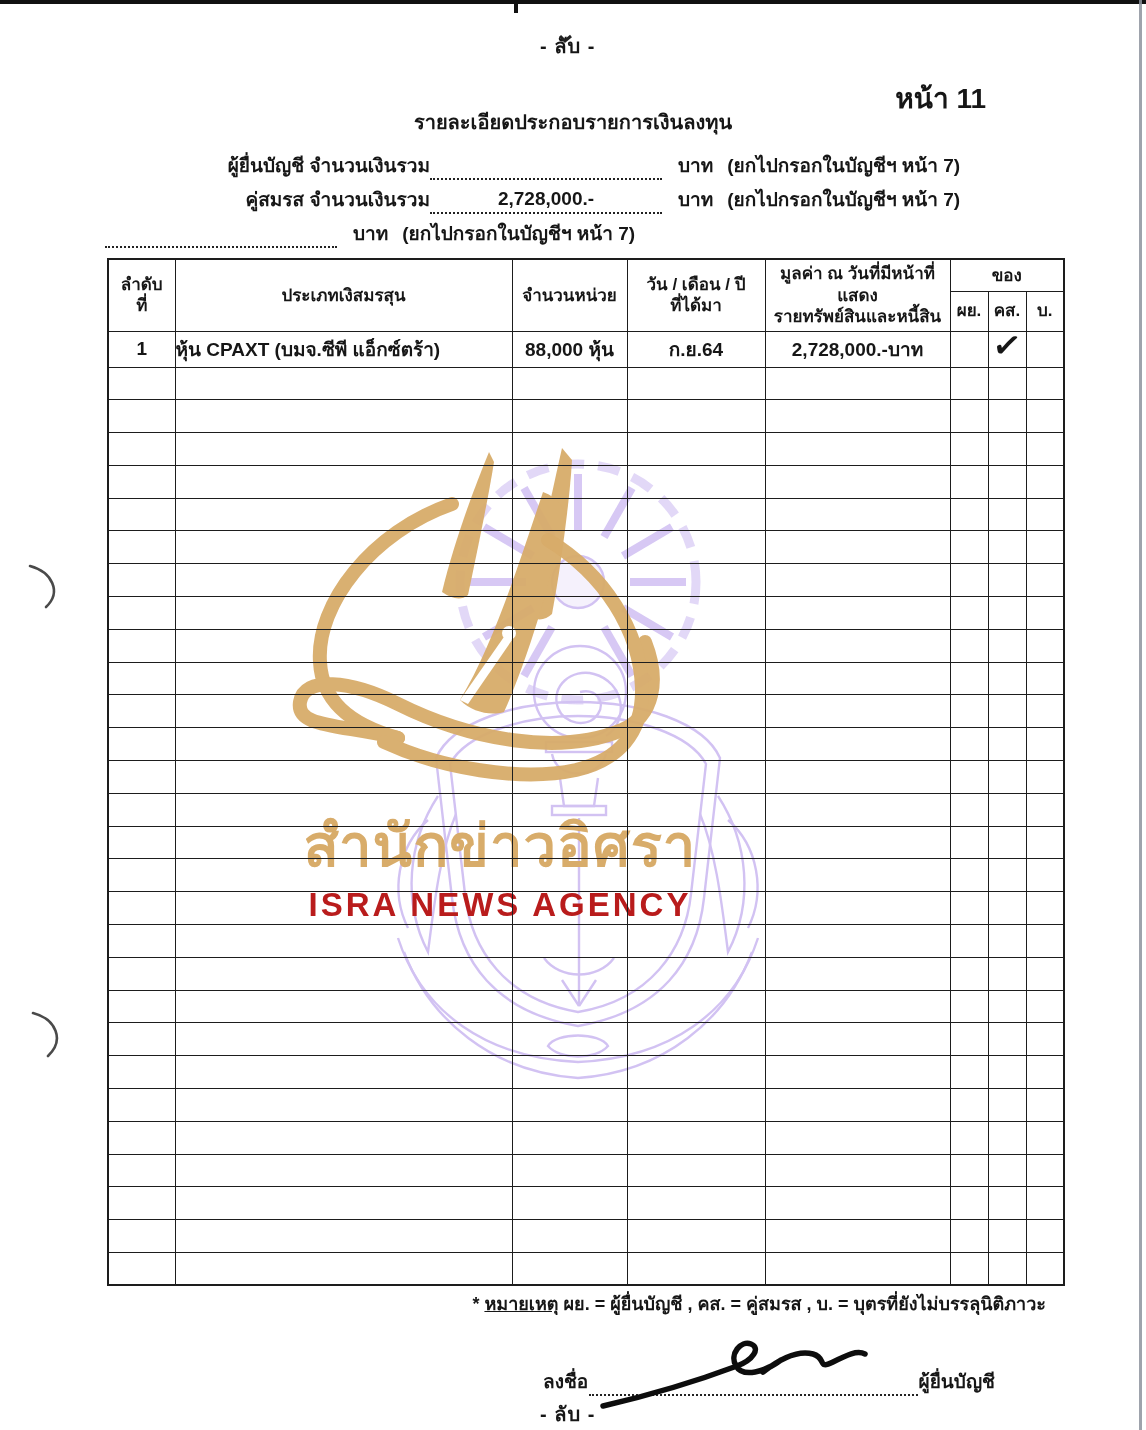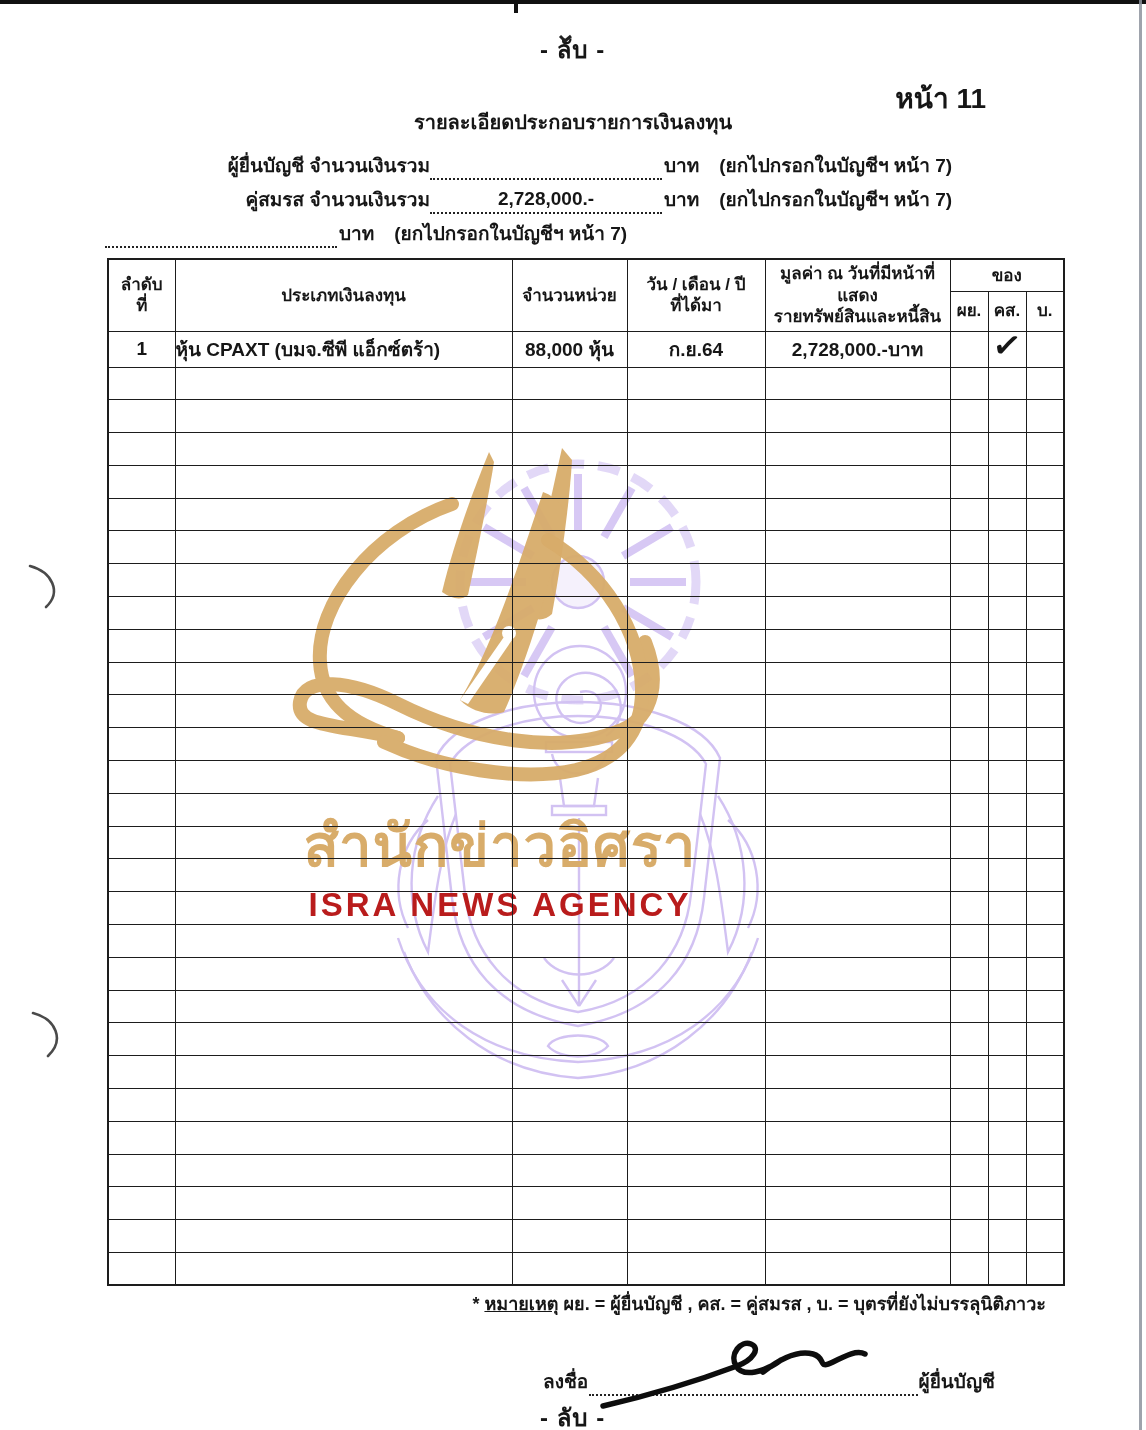--- a/index.html
+++ b/index.html
@@ -7,31 +7,31 @@
     position:relative; width:1146px; height:1430px; margin:0 auto;
     background:#ffffff; overflow:hidden;
     font-family:"Liberation Sans", sans-serif; color:#161616;
   }
   
   .top-edge { position:absolute; top:0; left:0; width:1146px; height:4px; background:#111; z-index:6; }
   .top-tick { position:absolute; top:0; left:514px; width:4px; height:13px; background:#111; z-index:6; }
   .right-edge { position:absolute; top:0; left:1139px; width:3px; height:1430px; background:#8d939d; opacity:.85; z-index:6; }
   .artifact-svg { position:absolute; top:0; left:0; z-index:6; pointer-events:none; }
 
-  .secret { position:absolute; font-size:24px; font-weight:bold; letter-spacing:1px; z-index:3; }
+  .secret { position:absolute; font-size:20px; font-weight:bold; letter-spacing:1px; z-index:3; }
   .secret-top { top:30px; left:540px; }
   .secret-bottom { top:1398px; left:540px; }
   .page-num { position:absolute; top:76px; right:160px; font-size:28px; font-weight:bold; z-index:3; }
   .doc-title { position:absolute; top:106px; left:0; width:100%; text-align:center; font-size:20px; font-weight:bold; z-index:3; }
 
   .sum-line { position:absolute; left:105px; width:860px; display:flex; align-items:flex-end; z-index:3; font-size:19px; font-weight:bold; }
   .sum-line .lbl { width:325px; text-align:right; white-space:nowrap; }
   .sum-line .dots { width:232px; border-bottom:2.2px dotted #222; text-align:center; font-size:19px; line-height:22px; height:24px; }
-  .sum-line .suffix { margin-left:2px; white-space:nowrap; }
-  .sum-line .note { margin-left:20px; white-space:nowrap; }
+  .sum-line .suffix { margin-left:16px; white-space:nowrap; }
+  .sum-line .note { margin-left:14px; white-space:nowrap; }
   .sum-1 { top:150px; } .sum-2 { top:184px; } .sum-3 { top:218px; }
 
   
   .wm { position:absolute; top:0; left:0; z-index:1; pointer-events:none; }
   .wm-thai { position:absolute; top:816px; left:295px; width:410px; text-align:center;
              font-size:58px; font-weight:bold; line-height:1.05; letter-spacing:1px;
              color:#d8ac6a; z-index:1; pointer-events:none; }
   .wm-eng  { position:absolute; top:886px; left:295px; width:410px; text-align:center;
              font-size:33px; font-weight:bold; letter-spacing:3px;
              color:#b91c1c; z-index:1; pointer-events:none; }
@@ -154,21 +154,21 @@
         <col style="width:138px">
       <col style="width:185px">
         <col style="width:38px">
         <col style="width:38px">
         <col style="width:38px">
     </colgroup>
     <thead>
       <tr class="hdr-owner-row">
         <th class="hdr" rowspan="2">ลำดับ
 ที่</th>
-        <th class="hdr" rowspan="2">ประเภทเงินลงทุน</th>
+        <th class="hdr" rowspan="2">ประเภทเงิสมรสุน</th>
         <th class="hdr" rowspan="2">จำนวนหน่วย</th>
         <th class="hdr" rowspan="2">วัน / เดือน / ปี
 ที่ได้มา</th>
         <th class="hdr" rowspan="2">มูลค่า ณ วันที่มีหน้าที่แสดง
 รายทรัพย์สินและหนี้สิน</th>
         <th class="hdr" colspan="3">ของ</th>
       </tr>
       <tr class="hdr-sub-row">
         <th class="hdr">ผย.</th>
         <th class="hdr">คส.</th>

